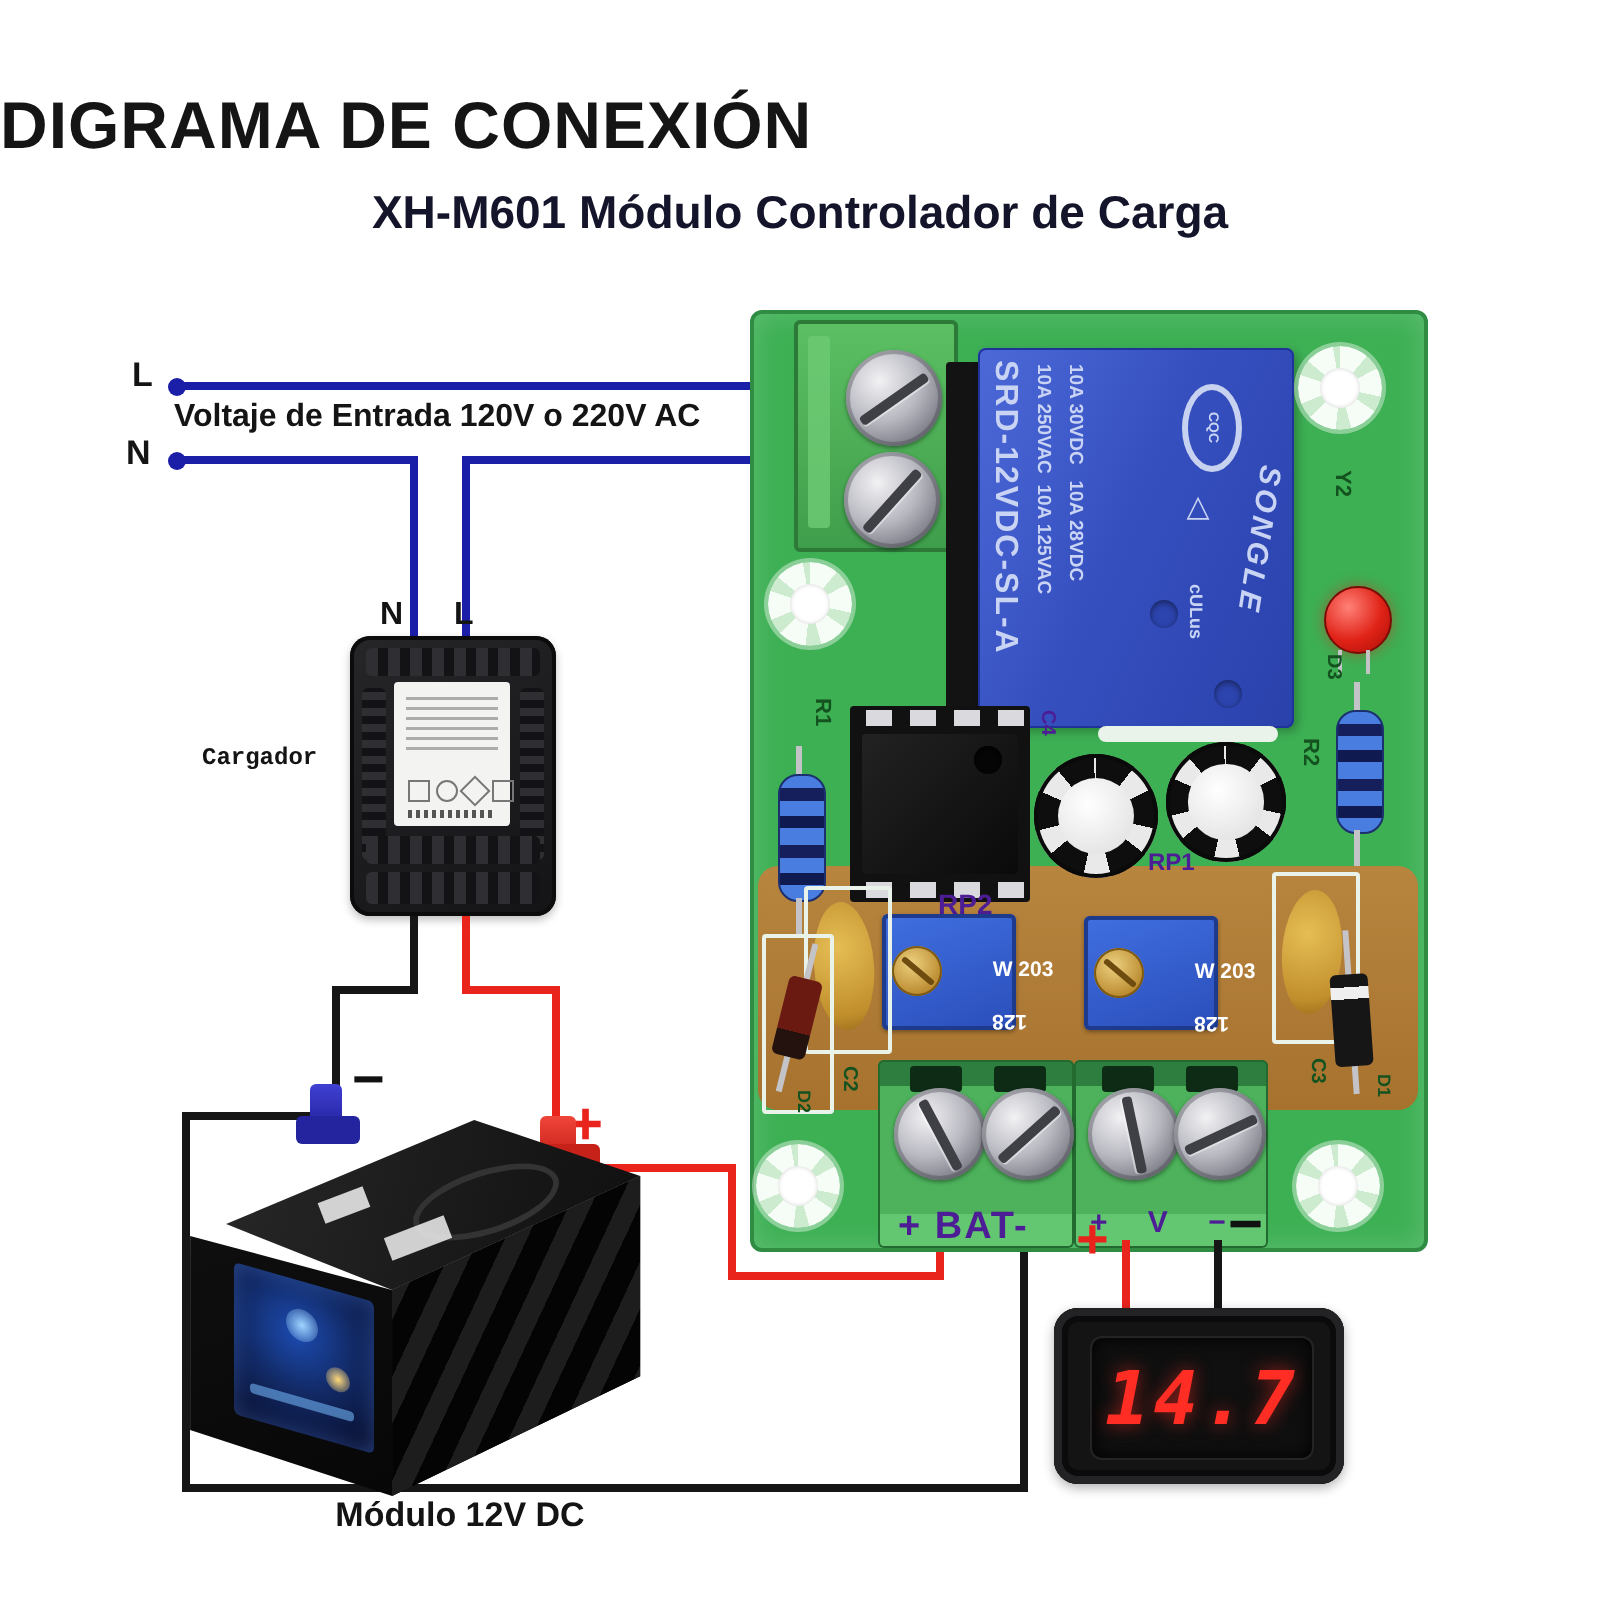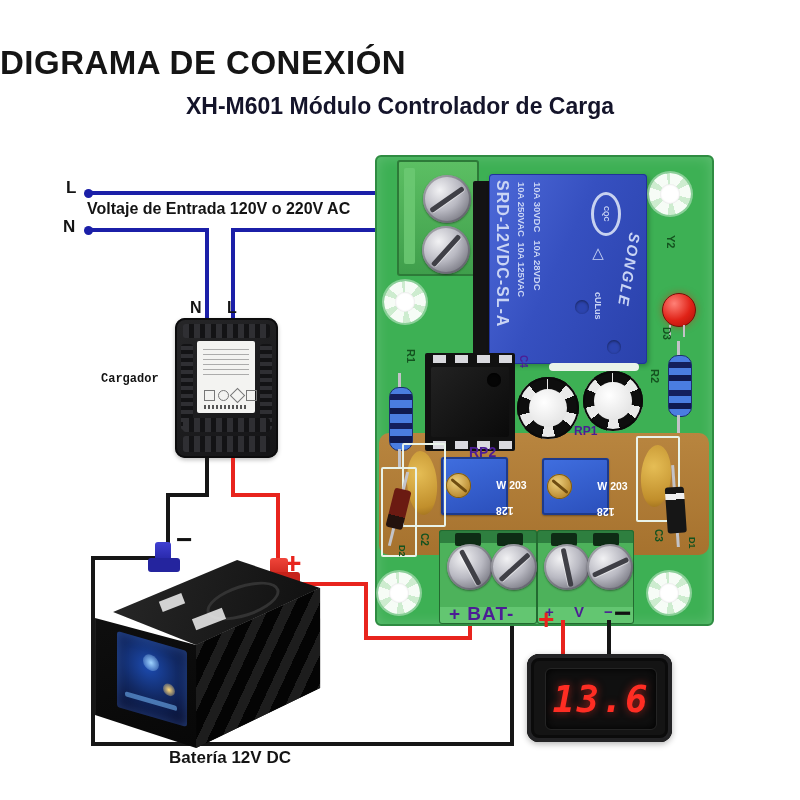--- a/index.html
+++ b/index.html
@@ -148,21 +148,21 @@
     <div class="abs" style="left:24px;top:96px;width:70px;height:76px;transform:skewY(16deg);border-radius:3px;
                 background:radial-gradient(circle at 45% 35%,#1c4bb0 0%,#122a66 45%,#0a1030 90%);
                 box-shadow:inset 0 0 10px rgba(90,150,255,.35);">
       <div class="abs" style="left:26px;top:14px;width:16px;height:16px;border-radius:50%;
                   background:radial-gradient(#9fd4ff,rgba(20,50,140,0));"></div>
       <div class="abs" style="left:46px;top:38px;width:12px;height:12px;border-radius:50%;
                   background:radial-gradient(#ffd97a,rgba(120,80,10,0));"></div>
       <div class="abs" style="left:8px;top:58px;width:52px;height:5px;background:rgba(120,190,255,.55);border-radius:2px;"></div>
     </div>
   </div>
-  <div class="abs b800" style="left:120px;top:748px;width:220px;text-align:center;font-size:17px;">Batería 12V DC</div>
+  <div class="abs b800" style="left:120px;top:748px;width:220px;text-align:center;font-size:17px;">Módulo 12V DC</div>
 
   <div class="abs pcb" style="left:375px;top:155px;width:335px;height:467px;">
 
     <div class="abs tan" style="left:2px;top:276px;width:330px;height:122px;"></div>
 
     <div class="abs gblock" style="left:20px;top:3px;width:78px;height:112px;">
       <div class="abs" style="left:5px;top:6px;width:11px;height:96px;background:#6cc973;border-radius:2px;opacity:.85;"></div>
       <div class="abs screw" style="left:24px;top:13px;width:48px;height:48px;--rot:-35deg;"></div>
       <div class="abs screw" style="left:23px;top:64px;width:48px;height:48px;--rot:-48deg;"></div>
     </div>
@@ -281,17 +281,17 @@
     <div class="abs silk" style="left:168px;top:446px;width:92px;font-size:15px;word-spacing:16px;">+ V −</div>
   </div>
 
   <div class="abs wireR" style="left:561px;top:620px;width:4px;height:42px;"></div>
   <div class="abs wireK" style="left:607px;top:620px;width:4px;height:42px;"></div>
   <div class="abs b800" style="left:538px;top:604px;font-size:28px;color:#e8241d;">+</div>
   <div class="abs b800" style="left:614px;top:596px;font-size:30px;color:#111;">−</div>
 
   <div class="abs vm-body" style="left:527px;top:654px;width:145px;height:88px;">
     <div class="abs vm-display" style="left:18px;top:14px;width:110px;height:60px;">
-      <span class="vm-digits">13.6</span>
+      <span class="vm-digits">14.7</span>
     </div>
   </div>
 
 </div>
 
 </body></html>

